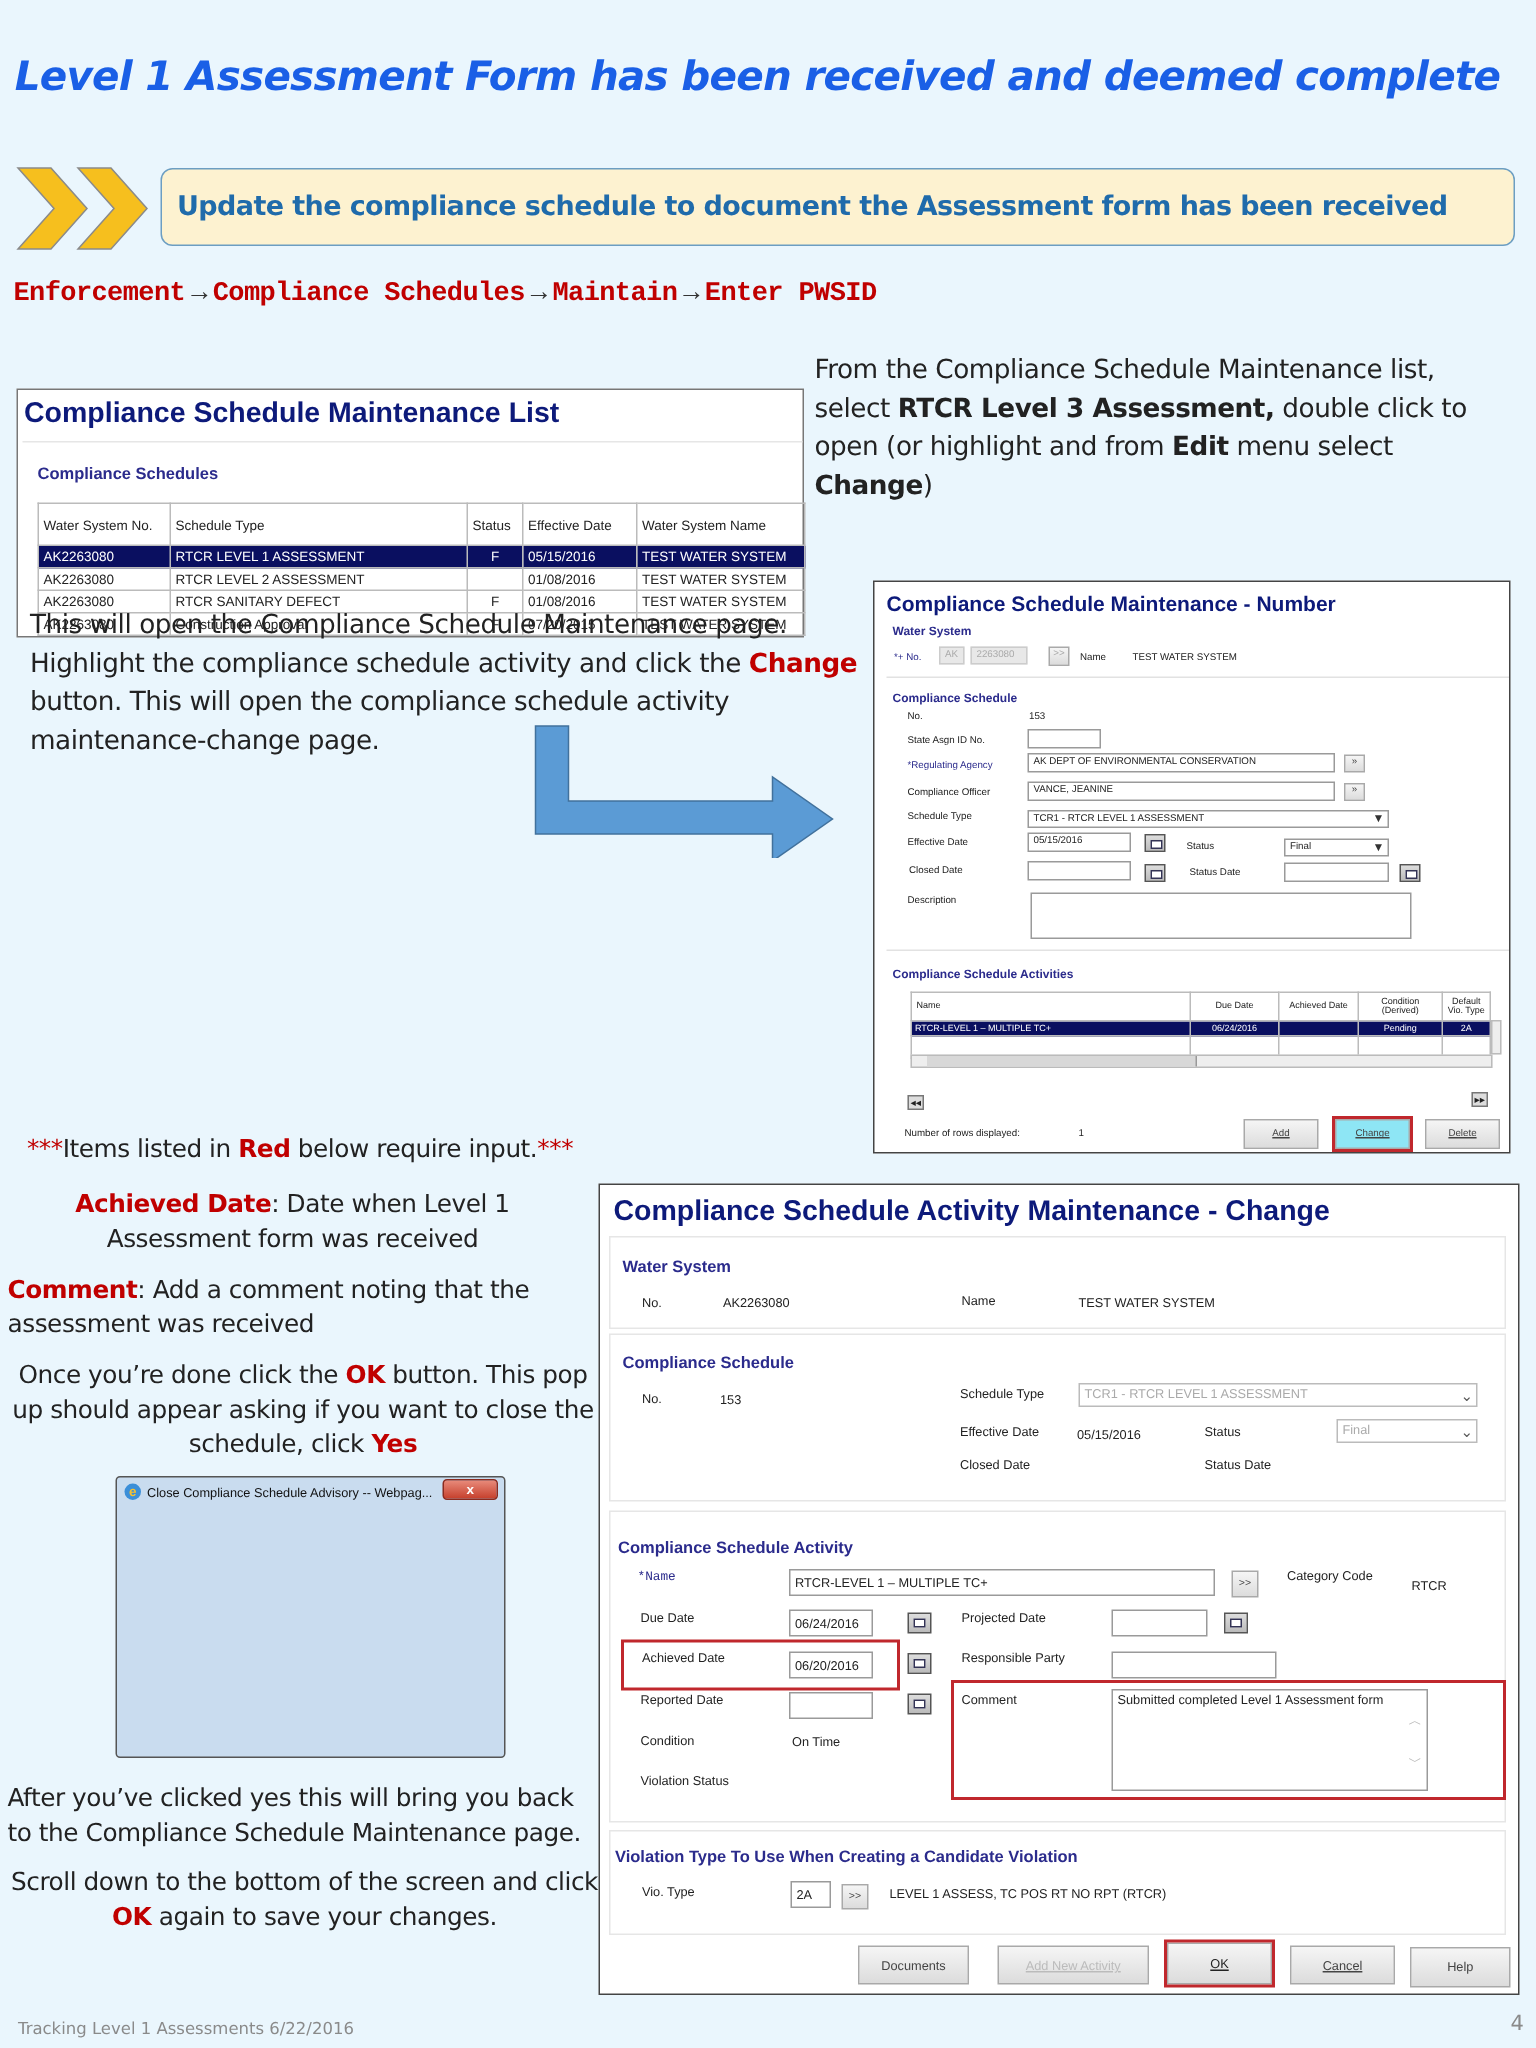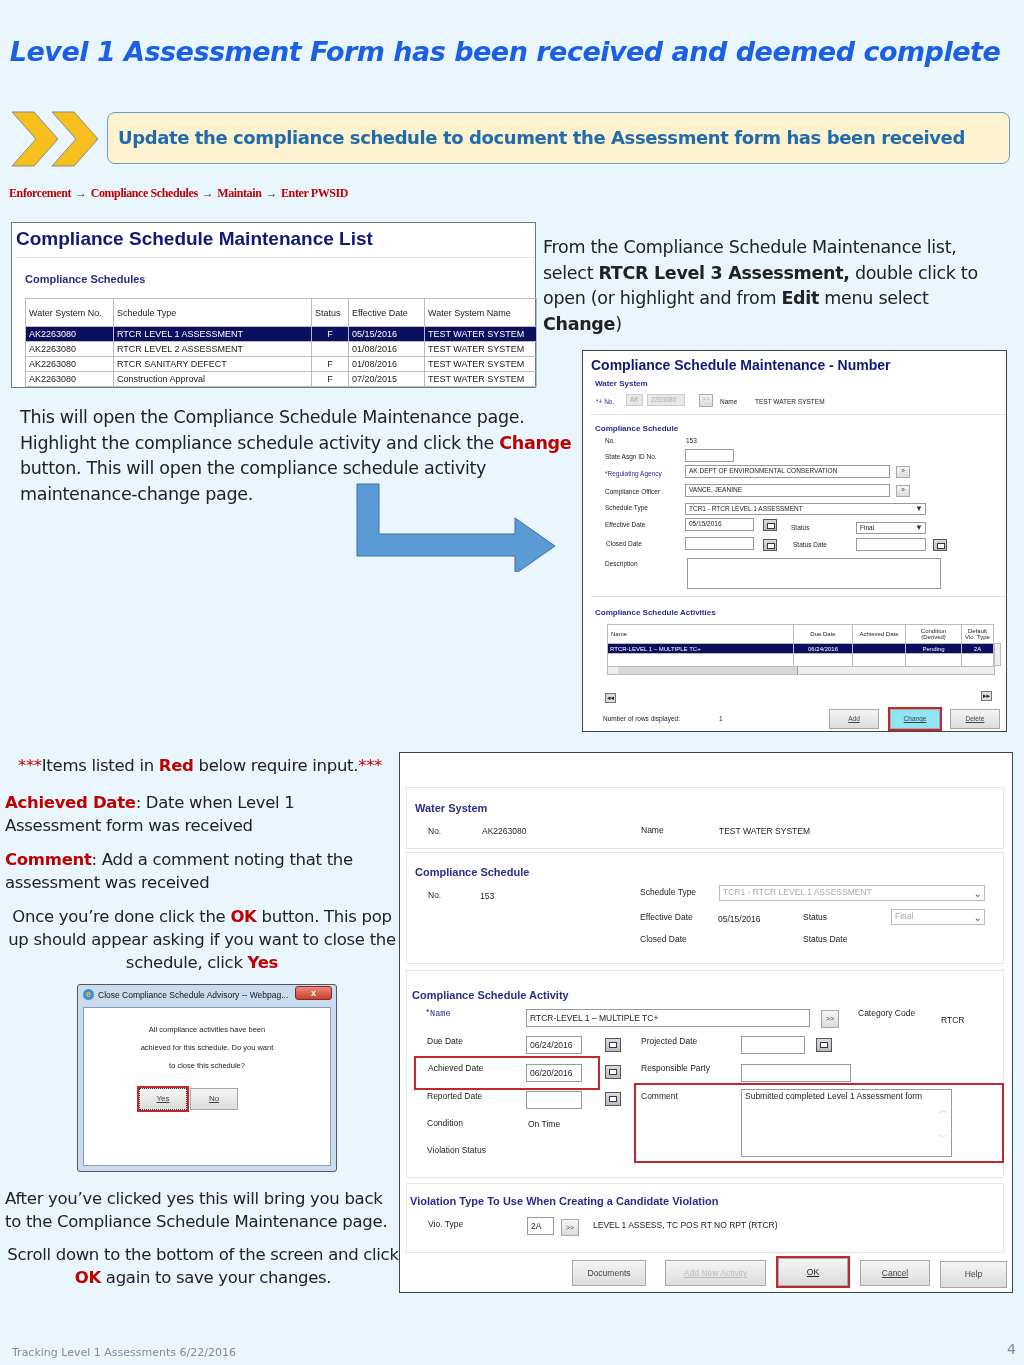--- a/index.html
+++ b/index.html
@@ -2,27 +2,27 @@
 <html><head>
 <meta charset="utf-8">
 <style>
   * { box-sizing: border-box; margin: 0; padding: 0; }
   html, body { width: 1024px; height: 1365px; background: #eaf6fd; overflow: hidden; }
   body { position: relative; font-family: "Liberation Sans", sans-serif; color: #222; }
   .abs { position: absolute; }
   .slide-title { left: 0; width: 1010px; top: 36px; text-align: center; font-size: 27px; font-style: italic; font-weight: bold; color: #1a5fe6; font-family: "DejaVu Sans", sans-serif; letter-spacing: -0.5px; }
   .chevrons { left: 10px; top: 110px; width: 92px; height: 58px; }
   .banner { left: 107px; top: 112px; width: 903px; height: 52px; background: #fdf2d0; border: 1.5px solid #6c9ec2; border-radius: 8px; padding: 14px 10px; font-size: 18px; font-weight: bold; color: #1f6bab; font-family: "DejaVu Sans", sans-serif; letter-spacing: -0.4px; }
-  .crumbs { left: 9px; top: 186px; font-size: 12px; font-weight: bold; color: #c00000; font-family: Liberation Serif, serif; letter-spacing: -0.4px; }
+  .crumbs { left: 9px; top: 186px; font-size: 18px; font-weight: bold; color: #c00000; font-family: Liberation Mono, monospace; letter-spacing: -0.4px; }
   .crumbs .arr { color: #333; font-weight: normal; margin: 0 4px; }
   .red { color: #c00000; font-weight: bold; }
   .txt { font-family: "DejaVu Sans", sans-serif; font-size: 17.5px; line-height: 25.5px; color: #222; letter-spacing: -0.3px; }
 
   
-  .panel { background: #fff; border: 1px solid #777; }
+  .panel { background: #fff; border: 1px solid #777; margin-top: 37px; }
   .ui { font-family: "Liberation Sans", sans-serif; color: #222; }
   .h-big { color: #0d1a7a; font-weight: bold; }
   .h-sec { color: #2b2b8c; font-weight: bold; }
   .lbl { position: absolute; }
   .inp { position: absolute; background: #fff; border: 1px solid #9a9a9a; padding: 1px 3px; white-space: nowrap; overflow: hidden; }
   .btn-s { position: absolute; background: linear-gradient(#f5f5f5,#dcdcdc); border: 1px solid #a9a9a9; text-align: center; color: #444; }
   .cal { position: absolute; width: 14px; height: 12px; border: 1px solid #555; background: linear-gradient(#ddd,#bbb); }
   .cal::after { content: ""; position: absolute; left: 3px; top: 3px; width: 6px; height: 4px; border: 1px solid #335; background: #fff; }
   .sel-arr { position: absolute; right: 2px; top: 0; font-size: 8px; color: #333; }
   .hl { outline: 2px solid #c0282d; }
@@ -182,51 +182,45 @@
   <div class="lbl" style="left:20px; top:364px;">Number of rows displayed:</div>
   <div class="lbl" style="left:136px; top:364px;">1</div>
   <div class="btn-s" style="left:246px; top:358px; width:50px; height:20px; line-height:18px; text-decoration:underline;">Add</div>
   <div class="btn-s hl" style="left:307px; top:358px; width:50px; height:20px; line-height:18px; background:#8ee6f5; text-decoration:underline;">Change</div>
   <div class="btn-s" style="left:367px; top:358px; width:50px; height:20px; line-height:18px; text-decoration:underline;">Delete</div>
 </div>
 
 <div class="abs txt" style="left:0; width:400px; top:753px; text-align:center; font-size:16.5px;">
   <span class="red" style="font-weight:normal;">***</span><span>Items listed in </span><span class="red">Red</span><span> below require input.</span><span class="red" style="font-weight:normal;">***</span>
 </div>
-<div class="abs txt" style="left:5px; top:791px; width:380px; font-size:16.5px; line-height:23px;">
+<div class="abs txt" style="left:5px; top:791px; width:380px; font-size:16.5px; line-height:23px;text-align:center;">
   <span class="red">Achieved Date</span><span>: Date when Level 1 Assessment form was received</span>
 </div>
 <div class="abs txt" style="left:5px; top:848px; width:380px; font-size:16.5px; line-height:23px;">
   <span class="red">Comment</span><span>: Add a comment noting that the assessment was received</span>
 </div>
 <div class="abs txt" style="left:4px; top:905px; width:396px; text-align:center; font-size:16.5px; line-height:23px;">
   <span>Once you’re done click the </span><span class="red">OK</span><span> button. This pop up should appear asking if you want to close the schedule, click </span><span class="red">Yes</span>
 </div>
 
 <div class="abs ui" style="left:77px; top:984px; width:260px; height:188px; background:#c9dcef; border:1px solid #555; border-radius:3px;">
   <div style="position:absolute; left:0; top:0; right:0; height:20px;">
     <span style="position:absolute; left:5px; top:4px; width:11px; height:11px; border-radius:50%; background:#3b8fd8; color:#f6c12f; font-size:9px; font-weight:bold; line-height:11px; text-align:center;">e</span>
     <span style="position:absolute; left:20px; top:5px; font-size:8.5px; color:#111;">Close Compliance Schedule Advisory -- Webpag...</span>
     <span style="position:absolute; right:4px; top:1px; width:37px; height:14px; background:linear-gradient(#e88a7a,#c6402d); border:1px solid #8a2b20; border-radius:3px; color:#fff; font-size:9px; text-align:center; line-height:13px; font-weight:bold;">x</span>
   </div>
-  <div style="position:absolute; left:5px; top:22px; right:5px; bottom:5px; background:#fff; border:1px solid #8aa0b5;">
-    <div style="position:absolute; left:0; right:0; top:17px; text-align:center; font-size:7.5px;">All compliance activities have been</div>
-    <div style="position:absolute; left:0; right:0; top:35px; text-align:center; font-size:7.5px;">achieved for this schedule.  Do you want</div>
-    <div style="position:absolute; left:0; right:0; top:53px; text-align:center; font-size:7.5px;">to close this schedule?</div>
-    <div class="btn-s hl" style="left:55px; top:80px; width:48px; height:22px; line-height:20px; font-size:8px; text-decoration:underline; border:1px dotted #333;">Yes</div>
-    <div class="btn-s" style="left:106px; top:80px; width:48px; height:22px; line-height:20px; font-size:8px; text-decoration:underline;">No</div>
-  </div>
 </div>
 
 <div class="abs txt" style="left:5px; top:1187px; width:396px; font-size:16.5px; line-height:23px;">After you’ve clicked yes this will bring you back to the Compliance Schedule Maintenance page.</div>
 <div class="abs txt" style="left:5px; top:1243px; width:396px; text-align:center; font-size:16.5px; line-height:23px;">
   <span>Scroll down to the bottom of the screen and click </span><span class="red">OK</span><span> again to save your changes.</span>
 </div>
 
 <div class="abs panel ui" style="left:399px; top:752px; width:614px; height:541px; font-size:8.5px; border-color:#444;">
+  <div class="h-big" style="position:absolute; left:9px; top:7px; font-size:19px;">Compliance Schedule Activity Maintenance - Change</div>
 
   <div class="sect" style="left:6px; top:34px; width:598px; height:62px;">
     <div class="h-sec" style="position:absolute; left:8px; top:14px; font-size:11px;">Water System</div>
     <div class="lbl" style="left:21px; top:38px;">No.</div>
     <div class="lbl" style="left:75px; top:38px;">AK2263080</div>
     <div class="lbl" style="left:234px; top:37px;">Name</div>
     <div class="lbl" style="left:312px; top:38px;">TEST WATER SYSTEM</div>
   </div>
 
   <div class="sect" style="left:6px; top:99px; width:598px; height:112px;">

